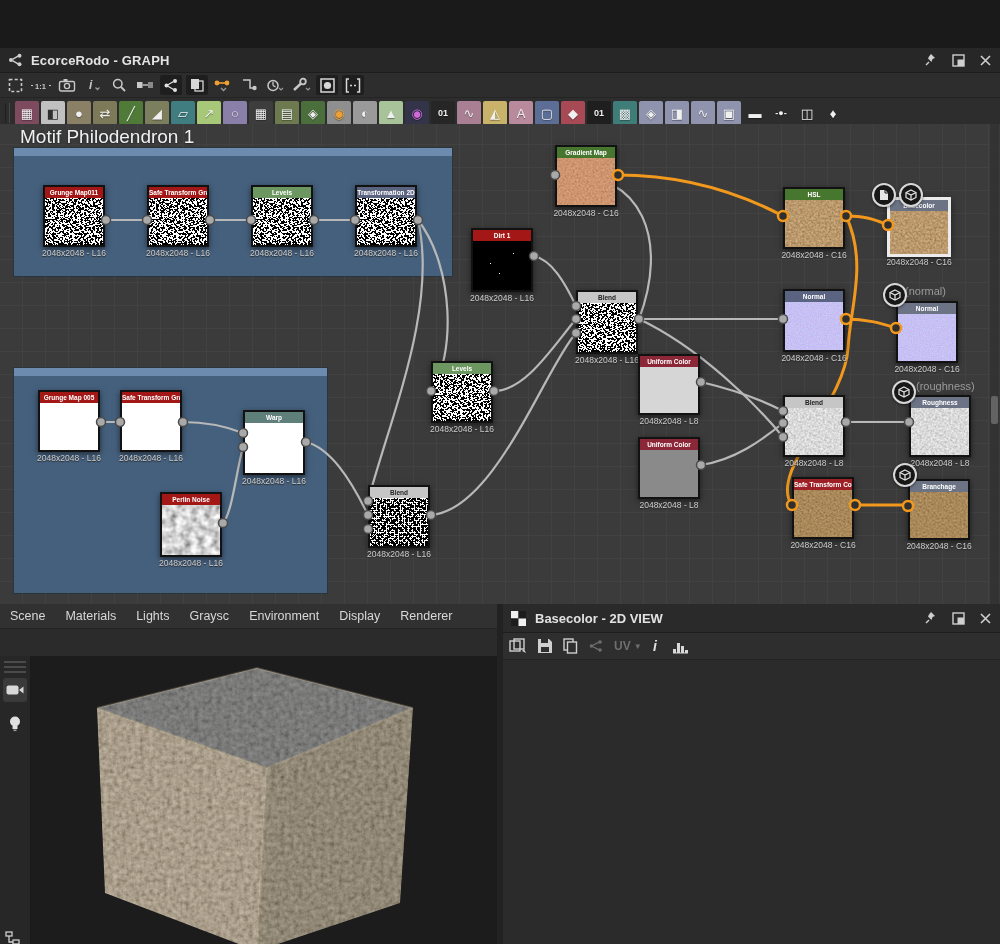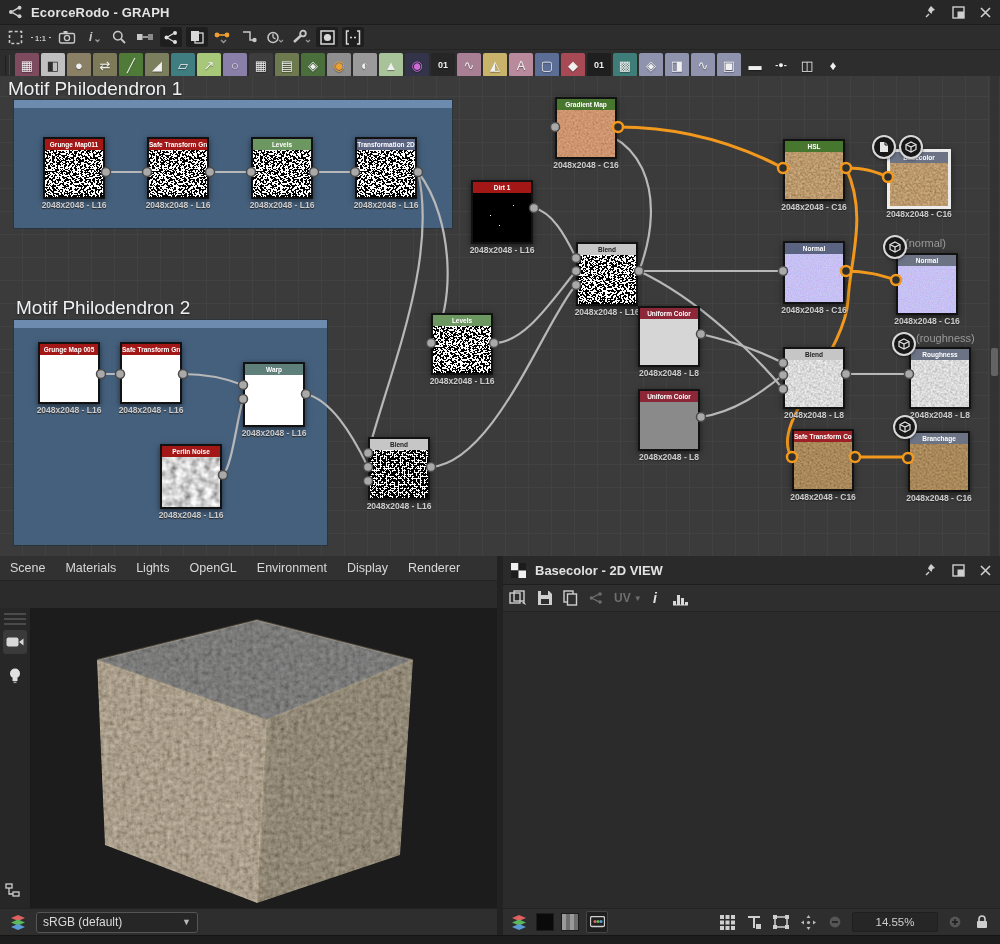--- a/index.html
+++ b/index.html
@@ -1,18 +1,18 @@
 <!DOCTYPE html>
 <html><head>
 <meta charset="utf-8">
 <style>
   html,body{margin:0;padding:0;background:#1a1a1a;}
   body{width:1000px;height:944px;overflow:hidden;font-family:"Liberation Sans","DejaVu Sans",sans-serif;
        -webkit-font-smoothing:antialiased;position:relative;color:#d6d6d6;}
-  #stage{position:absolute;inset:0;}
+  #stage{position:absolute;inset:0;margin-top:48px;}
   section{position:absolute;overflow:hidden;}
   
   .titlebar{height:24px;background:#272727;border-bottom:1px solid #1d1d1d;display:flex;align-items:center;
             padding:0 8px;gap:8px;position:relative;}
   .titlebar .wt{font-size:13px;font-weight:bold;color:#e4e4e4;letter-spacing:.2px;}
   .winbtns{position:absolute;right:8px;top:0;height:100%;display:flex;align-items:center;gap:14px;}
   .winbtns svg{display:block;}
   
   #graph-panel{left:0;top:0;width:1000px;height:556px;background:#2d2d2d;}
   #tb1{height:24px;background:#2d2d2d;display:flex;align-items:center;gap:4px;padding:0 4px;border-bottom:1px solid #242424;}
@@ -43,21 +43,21 @@
         box-shadow:0 2px 6px rgba(0,0,0,.55);}
   .node.sel{border-color:#ececec;box-shadow:0 0 0 1px #ececec,0 2px 8px rgba(0,0,0,.6);}
   .nh{height:11px;line-height:11px;text-align:center;font-size:6.5px;font-weight:bold;color:#fff;
       white-space:nowrap;overflow:hidden;}
   .hred{background:#a31717}.hred2{background:#9c2025}.hmaroon{background:#8c2737}
   .hgreen{background:#47762f}.hgreenl{background:#6d9760}.hslate{background:#5a6380}
   .hteal{background:#5f7f7a}.hout{background:#6b7385}
   .hblend{background:#c6c6c6;color:#222;}
   .nt{display:block;}
   .ns{position:absolute;top:100%;left:50%;transform:translateX(-50%);margin-top:3px;font-size:8.5px;
-      font-weight:bold;color:#cbcbcb;white-space:nowrap;text-shadow:0 1px 1px #262626;}
+      font-weight:normal;color:#cbcbcb;white-space:nowrap;text-shadow:0 1px 1px #262626;}
   .badge{position:absolute;width:20px;height:20px;border-radius:50%;background:#181818;border:2px solid #d8d8d8;
          display:flex;align-items:center;justify-content:center;z-index:30;box-shadow:0 1px 3px rgba(0,0,0,.5);}
   .otag{position:absolute;font-size:11px;color:#9a9a9a;z-index:5;white-space:nowrap;}
   #vscroll{position:absolute;right:1px;top:0;bottom:0;width:9px;background:#333;z-index:40;}
   #vscroll .thumb{position:absolute;left:1px;width:7px;height:28px;top:272px;background:#636363;border-radius:2px;}
   
   #v3d{left:0;top:556px;width:497px;height:379px;background:#2b2b2b;}
   #v2d{left:503px;top:556px;width:497px;height:379px;background:#2b2b2b;}
   #vsplit{position:absolute;left:497px;top:556px;width:6px;height:379px;background:#222;}
   #bottomstrip{position:absolute;left:0;top:935px;width:1000px;height:9px;background:#1d1d1d;border-top:1px solid #151515;}
@@ -426,22 +426,21 @@
         </span>
     </div>
 
     <div id="canvas">
       <div class="gframe" style="left:14px;top:24px;width:438px;height:128px">
           <div class="fbar"></div>
         </div>
       <div class="gframe" style="left:14px;top:244px;width:313px;height:225px">
           <div class="fbar"></div>
         </div>
-      <div class="ftitle" style="left:8px;top:2px">Motif Philodendron 1</div>
-      <div class="ftitle" style="left:16px;top:221px">Motif Philodendron 2</div>
+      <div class="ftitle" style="left:20px;top:2px">Motif Philodendron 1</div>
 
       <svg id="wires" width="1000" height="480">
         <path d="M106,96 H147"></path>
           <path d="M210,96 H251"></path>
           <path d="M314,96 H355"></path>
         <path d="M418,96 C455,144 455,234 431,267"></path>
         <path d="M418,96 C438,184 390,294 368,377"></path>
         <path d="M306,318 C330,324 350,354 368,391"></path>
         <path d="M223,399 C232,389 236,349 243,323"></path>
         <path d="M101,298 H120"></path>
@@ -712,21 +711,21 @@
           <div class="thumb"></div>
         </div>
     </div>
   </section>
 
   <section id="v3d">
     <div id="menu3d">
       <span>Scene</span>
       <span>Materials</span>
       <span>Lights</span>
-      <span>OpenGL</span>
+      <span>Graysc</span>
       <span>Environment</span>
       <span>Display</span>
       <span>Renderer</span>
     </div>
     <div id="vp3d">
       <svg width="497" height="300">
         <g clip-path="url(#cubeClip)">
           <polygon points="97,52 257,12 413,52 267,112" fill="#6f6654"></polygon>
           <polygon points="97,52 267,112 257,295 105,237" fill="#97805a"></polygon>
           <polygon points="413,52 267,112 257,295 400,247" fill="#88724b"></polygon>

